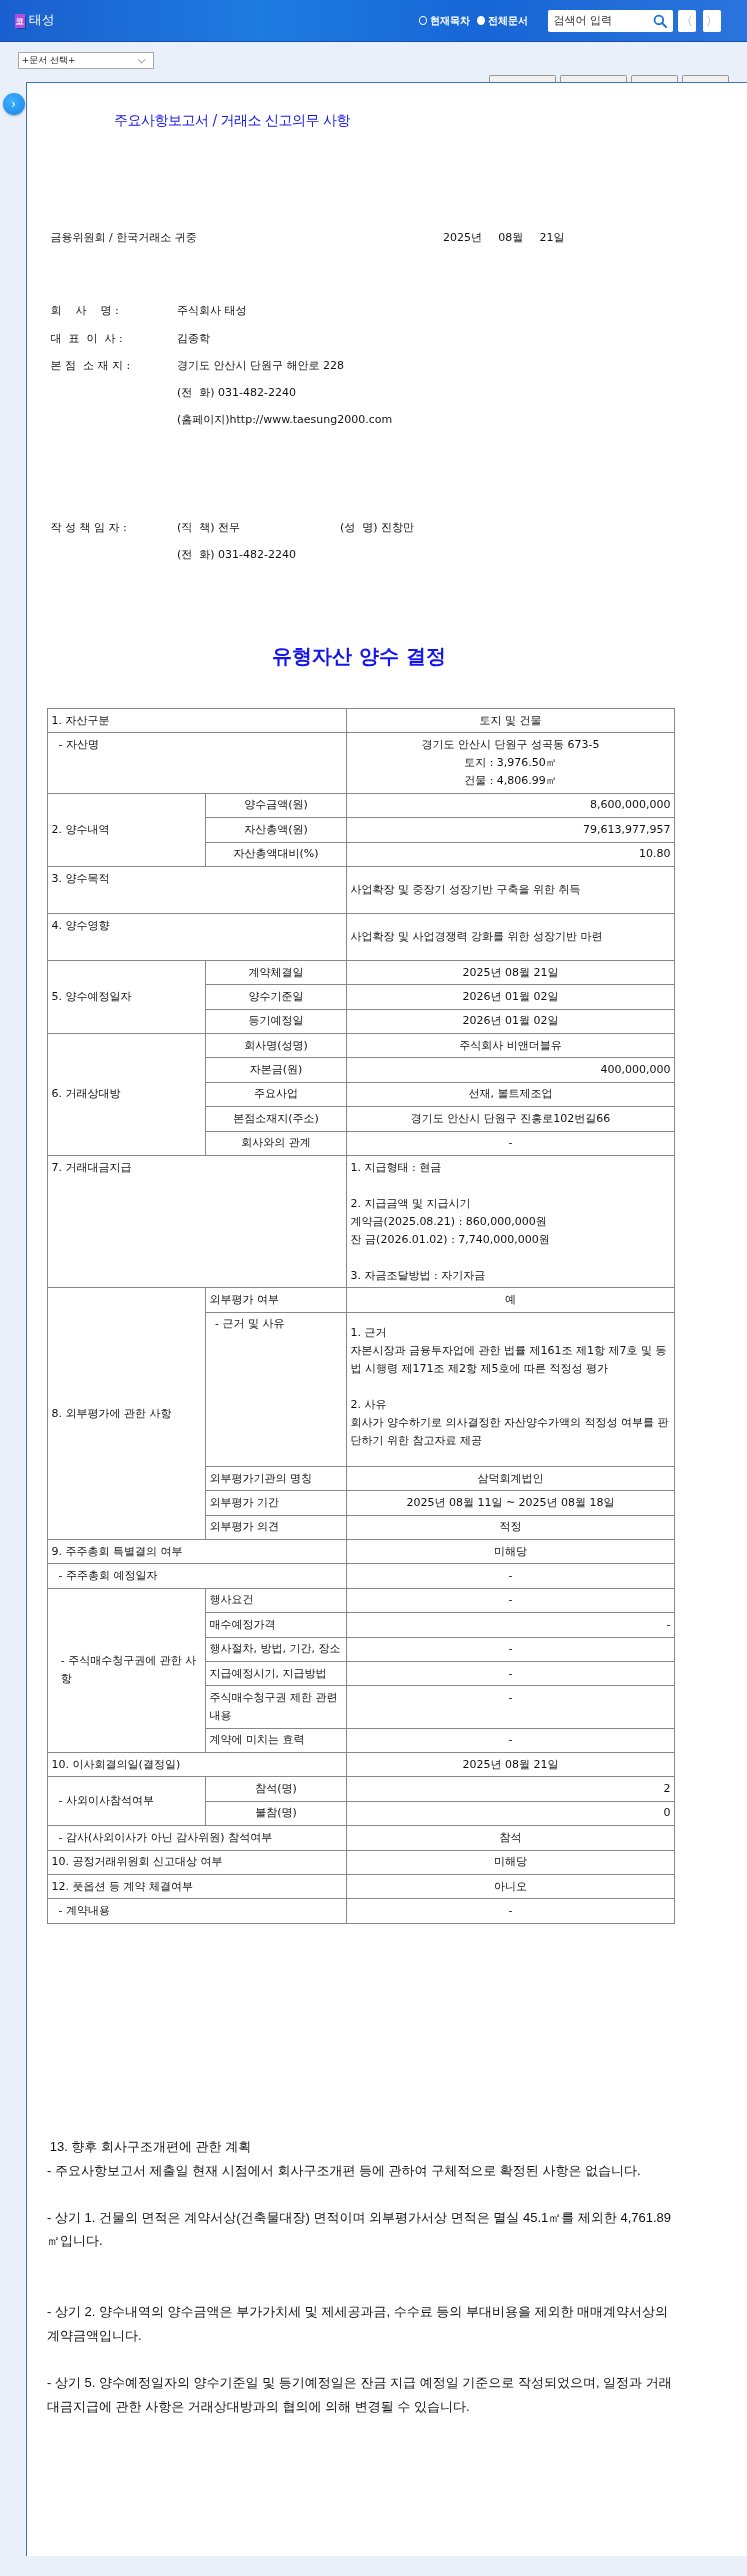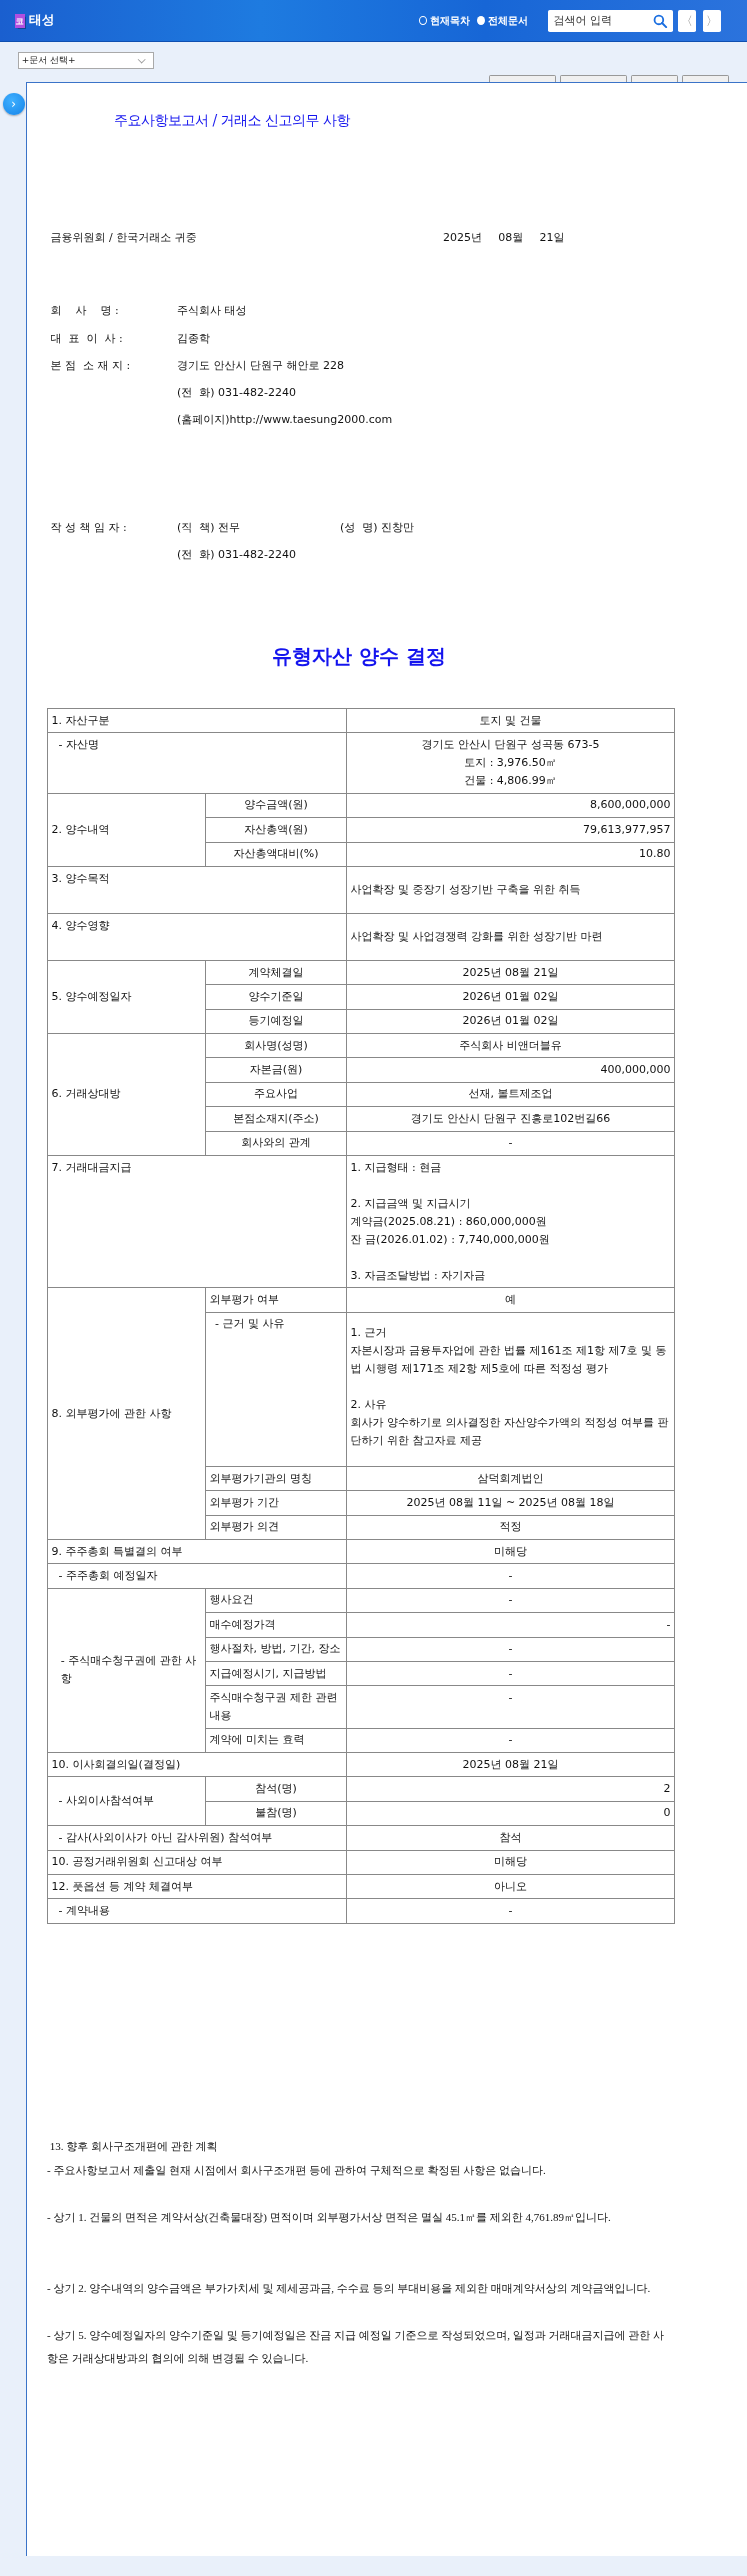--- a/index.html
+++ b/index.html
@@ -5,21 +5,21 @@
   * { box-sizing: border-box; margin: 0; padding: 0; }
   html, body { width: 747px; height: 2576px; overflow: hidden; }
   body { background: #e9f0fa; font-family: "DejaVu Sans", "Liberation Sans", sans-serif; color: #000; position: relative; }
 
   
   .topbar { position: absolute; left: 0; top: 0; width: 747px; height: 42px;
     background: linear-gradient(90deg, #1a5fcf 0%, #1e7be0 35%, #1766d6 65%, #2b73dd 100%);
     border-bottom: 0.9px solid #0f4fb0; }
   .logo-box { position: absolute; left: 14.5px; top: 13.6px; width: 10px; height: 14.5px; background: #b04fe0;
     color: #fff; font-size: 8.2px; font-weight: bold; text-align: center; line-height: 14.5px; box-shadow: 0.9px 0.9px 0.9px rgba(0,0,0,.3); }
-  .app-title { position: absolute; left: 29px; top: 11.8px; color: #fff; font-size: 12.7px; font-weight: bold; }
+  .app-title { position: absolute; left: 29px; top: 11.8px; color: #fff; font-size: 12.7px; font-weight: normal; }
   .radio-group { position: absolute; left: 419px; top: 13.6px; display: flex; align-items: center; color: #fff; font-size: 10px; font-weight: bold; }
   .radio { display: inline-block; width: 8.2px; height: 9px; border-radius: 50%; margin-right: 2.7px; }
   .radio.empty { border: 1.8px solid #fff; background: transparent; }
   .radio.filled { background: #fff; margin-left: 7.3px; }
   .search-box { position: absolute; left: 548px; top: 10px; width: 125px; height: 22px; background: #fff; border-radius: 1.8px; }
   .search-input { position: absolute; left: 5.4px; top: 2.7px; width: 91px; height: 16.3px; border: none; outline: none;
     font-size: 11px; color: #333; background: transparent; font-family: "DejaVu Sans", sans-serif; }
   .search-input::placeholder { color: #333; }
   .search-icon { position: absolute; right: 5.4px; top: 3.6px; width: 14.5px; height: 14.5px; }
   .nav-btn { position: absolute; top: 10px; width: 18px; height: 22px; background: #fff; border-radius: 1.8px;
@@ -57,21 +57,21 @@
   
   .main-table { position: absolute; left: 20px; top: 625px; width: 627px; border-collapse: collapse; font-size: 11px;
     border: 1.8px solid #000; table-layout: fixed; }
   .main-table td { border: 0.9px solid #888; padding: 2.7px 3.6px; vertical-align: top; line-height: 18px; }
   .main-table col.c1 { width: 158px; } .main-table col.c2 { width: 141px; } .main-table col.c3 { width: 328px; }
   .main-table td.ctr { text-align: center; }
   .main-table td.rgt { text-align: right; }
   .main-table td.mid { vertical-align: middle; }
   .main-table td.pre { white-space: pre-line; }
 
-  .notes { position: absolute; left: 20px; top: 2052px; width: 626px; font-family: Liberation Serif, serif; font-size: 11px; line-height: 23.6px; color: #111; }
+  .notes { position: absolute; left: 20px; top: 2052px; width: 626px; font-family: Liberation Sans, sans-serif; font-size: 13px; line-height: 23.6px; color: #111; }
   .notes p { margin: 0; }
   .notes .head { padding-left: 2.7px; }
   .notes .gap { height: 23.6px; }
 </style>
 </head>
 <body>
 
 <div class="topbar">
   <div class="logo-box">코</div>
   <div class="app-title">태성</div>

